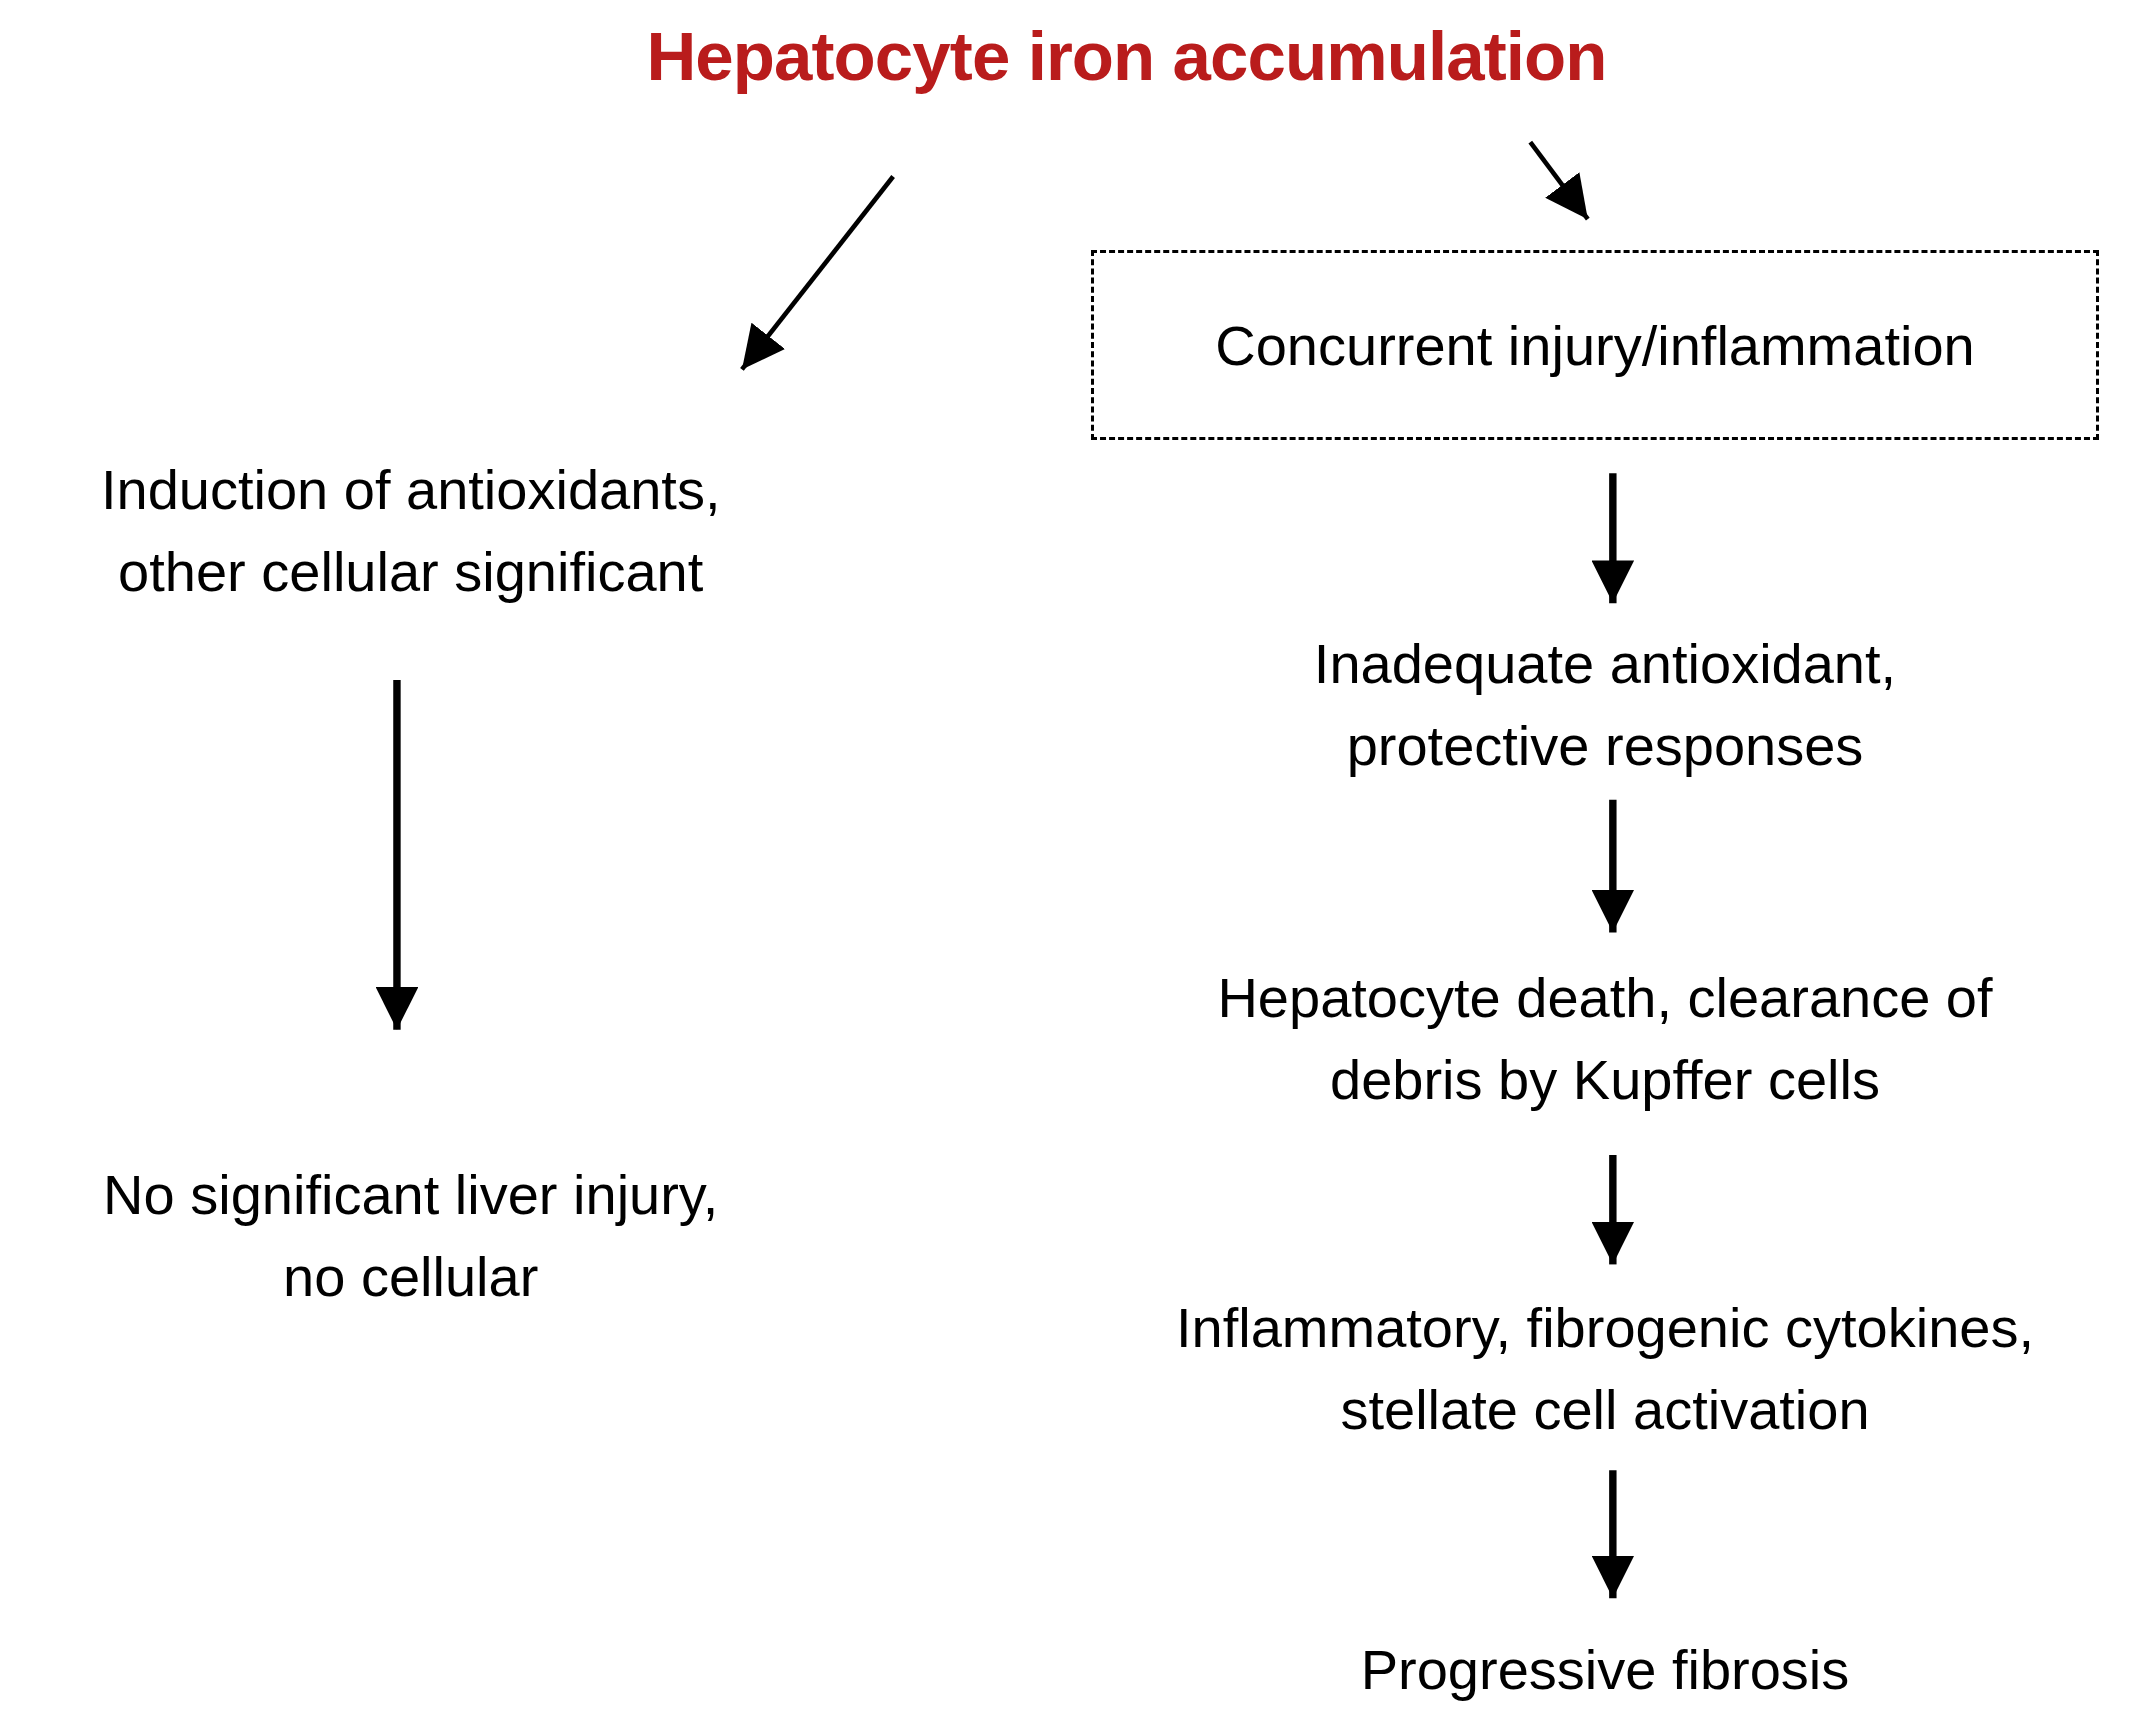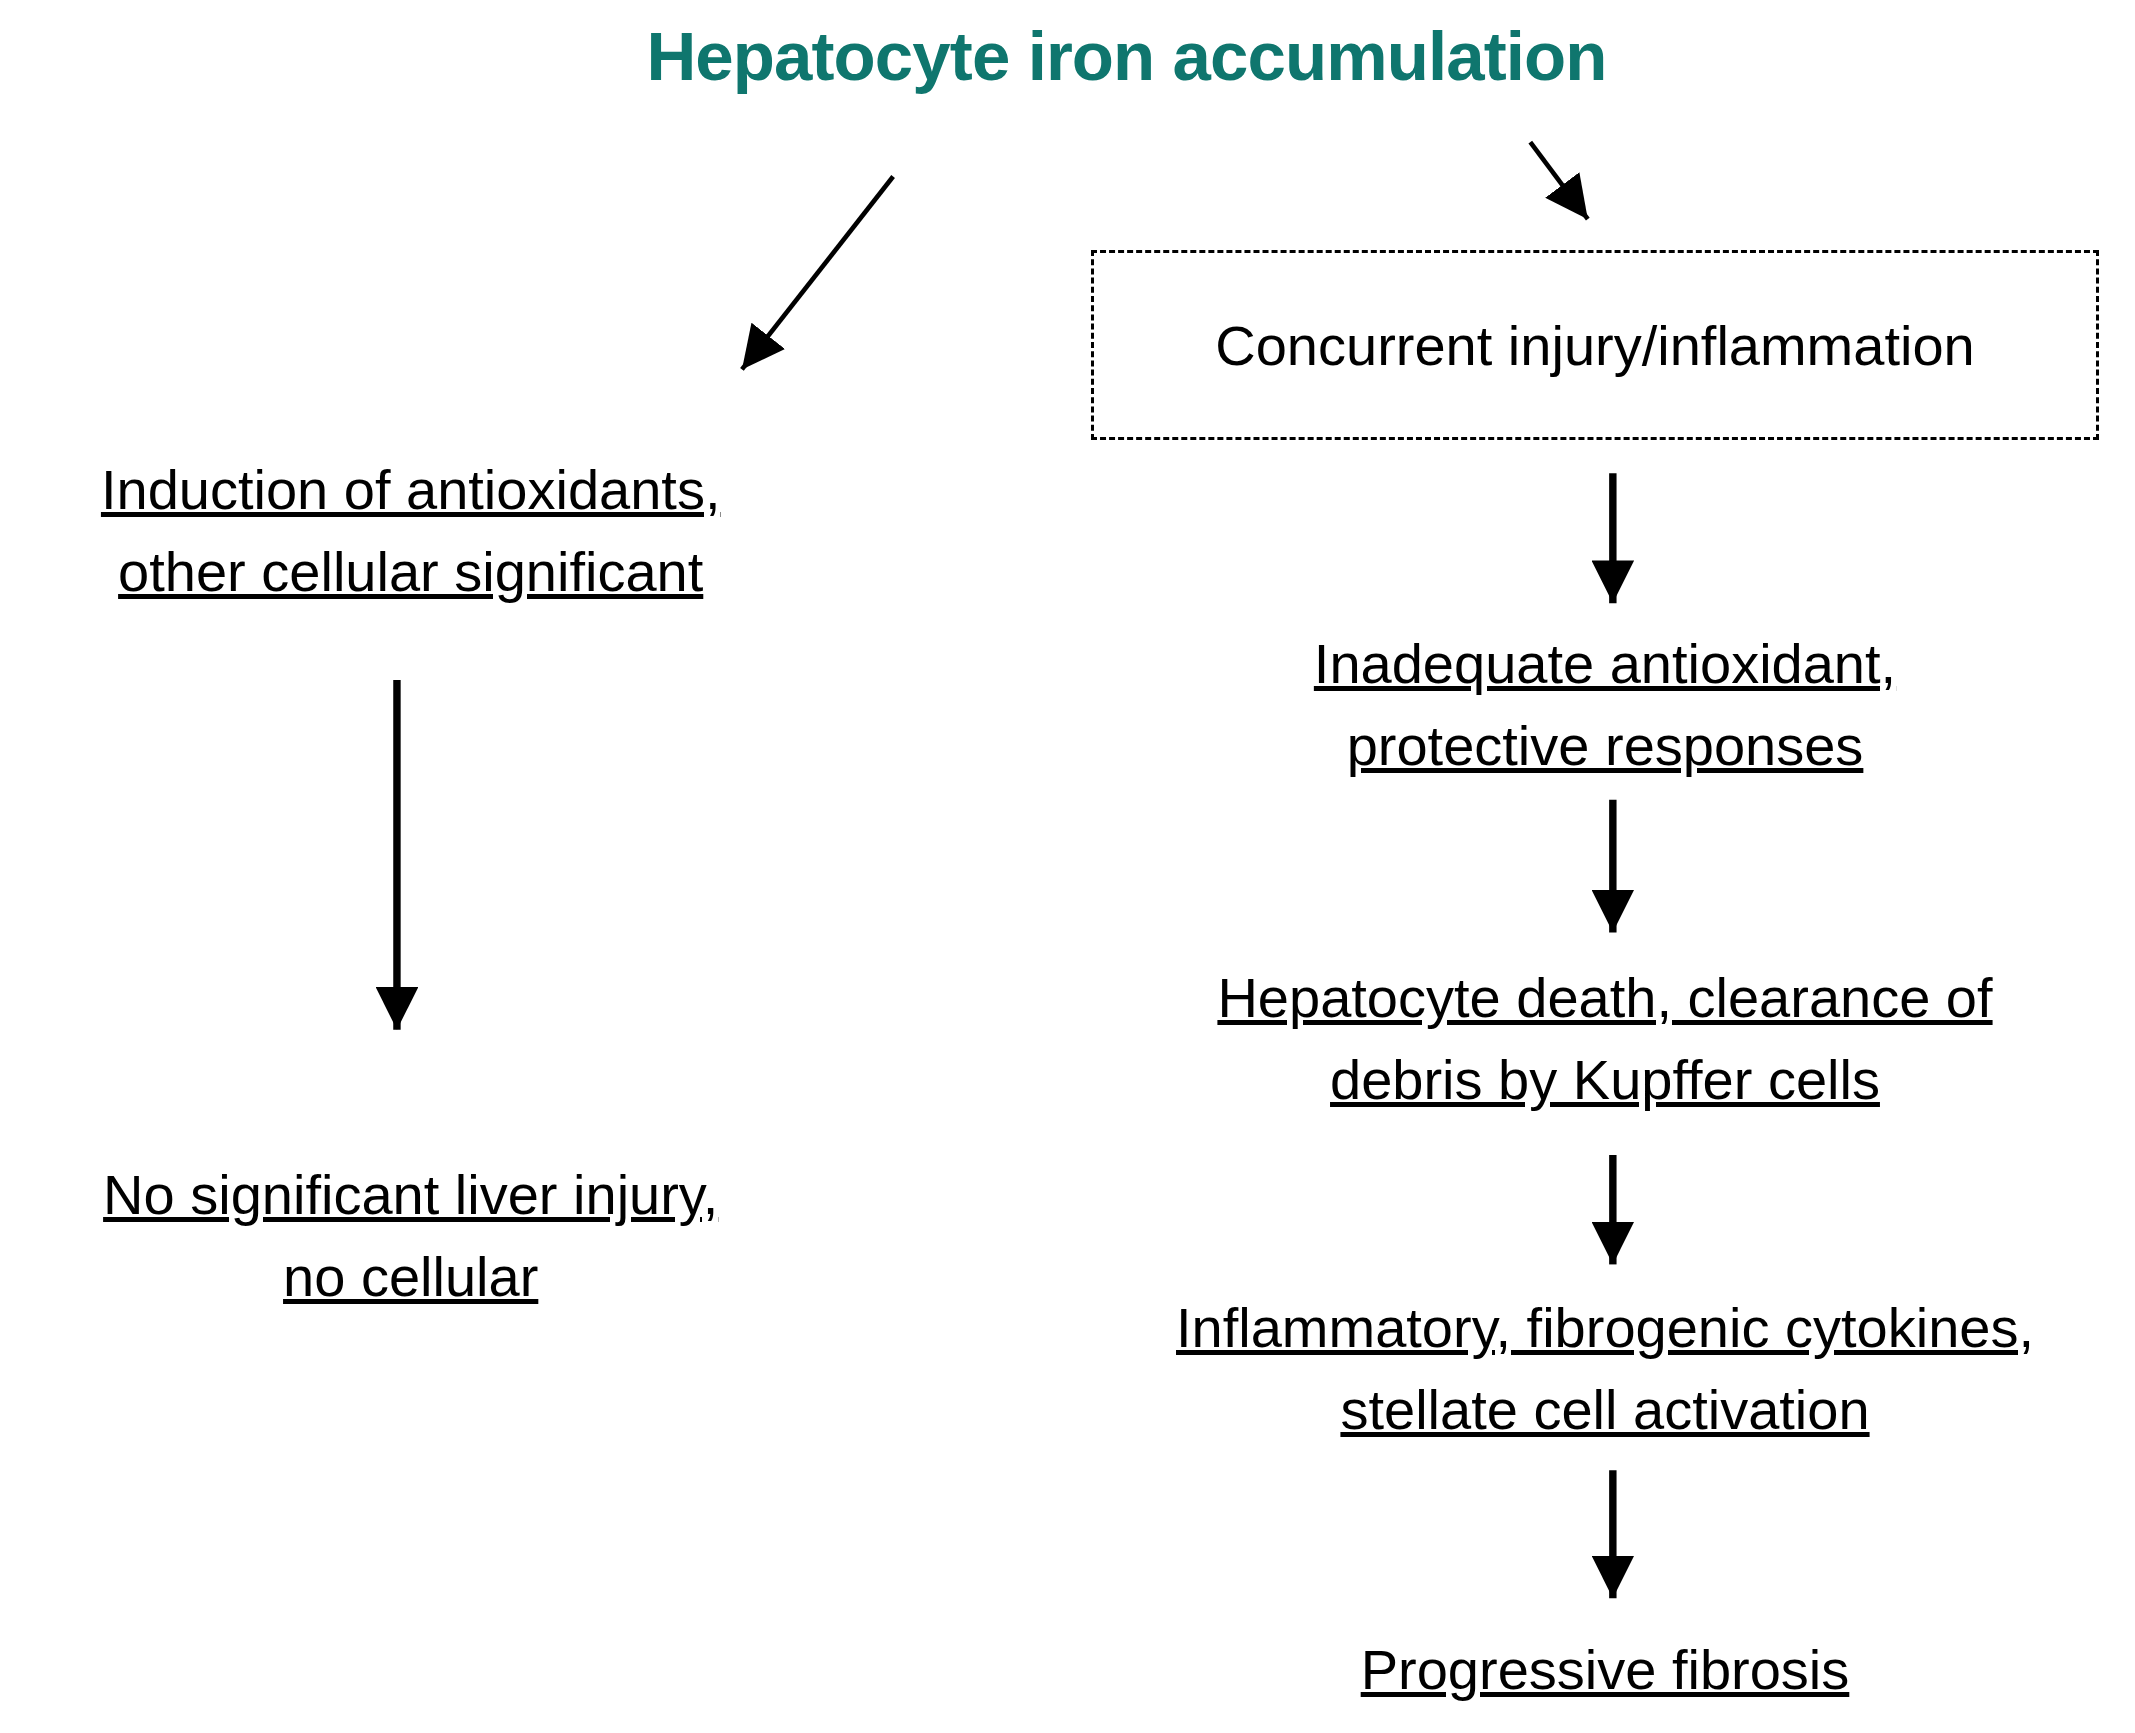--- a/index.html
+++ b/index.html
@@ -15,34 +15,33 @@
     font-family: "Liberation Sans", "DejaVu Sans", sans-serif;
     color: #000000;
     overflow: hidden;
   }
   .node {
     position: absolute;
     text-align: center;
     font-size: 56px;
     line-height: 82px;
     color: #000000;
-    text-decoration: underline;
   }
   .node .line { display: block; }
   #title {
     position: absolute;
     left: 570px;
     top: 15px;
     width: 1113px;
     text-align: center;
     font-size: 69px;
     line-height: 83px;
     font-weight: bold;
     letter-spacing: -0.9px;
-    color: #0f766e;
+    color: #b91c1c;
   }
   #box-concurrent {
     position: absolute;
     left: 1091px;
     top: 250px;
     width: 1002px;
     height: 184px;
     border: 3.7px dashed #000000;
     display: flex;
     flex-direction: column;

